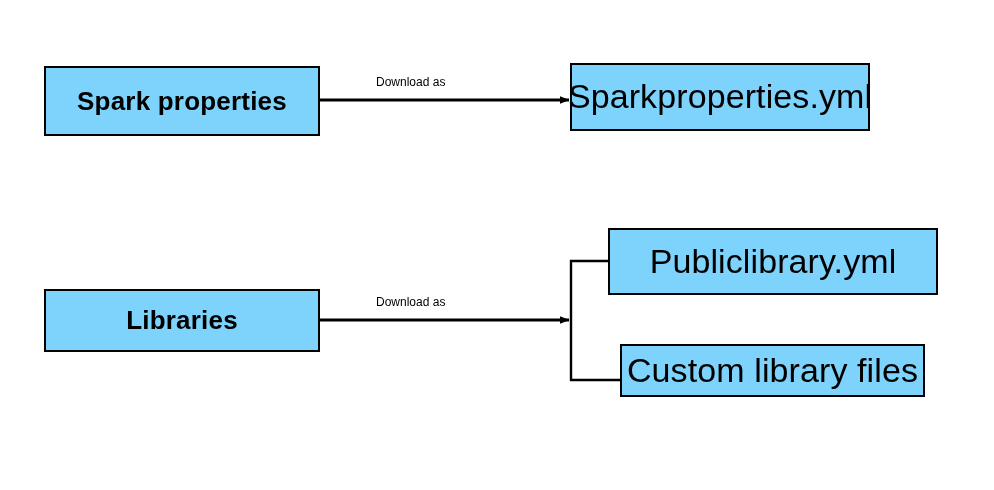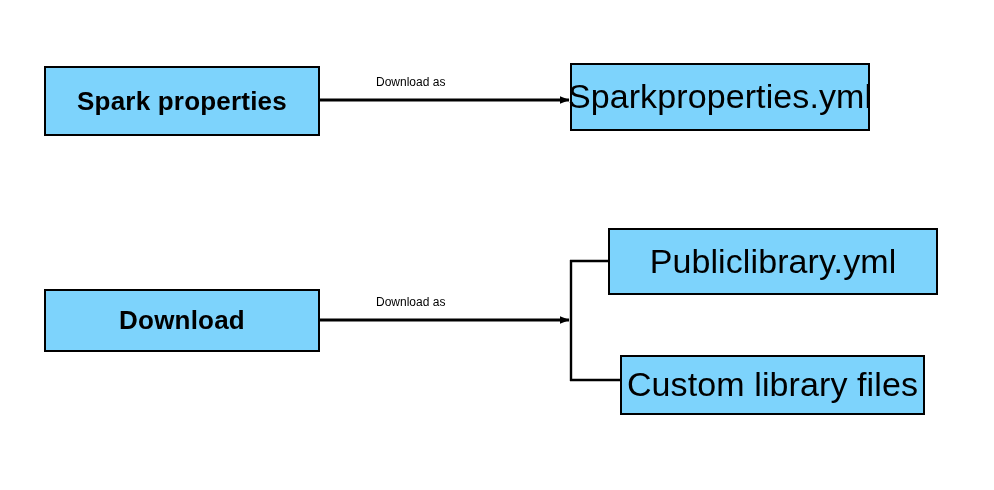--- a/index.html
+++ b/index.html
@@ -82,28 +82,28 @@
 
   <div class="node source" style="left:44px; top:66px; width:276px; height:70px;">
     <span class="node-label">Spark properties</span>
   </div>
 
   <div class="node artifact" style="left:570px; top:63px; width:300px; height:68px;">
     <span class="node-label">Sparkproperties.yml</span>
   </div>
 
   <div class="node source" style="left:44px; top:289px; width:276px; height:63px;">
-    <span class="node-label">Download</span>
+    <span class="node-label">Libraries</span>
   </div>
 
   <div class="node artifact" style="left:608px; top:228px; width:330px; height:67px;">
     <span class="node-label">Publiclibrary.yml</span>
   </div>
 
-  <div class="node artifact" style="left:620px; top:355px; width:305px; height:60px;text-align:center;">
+  <div class="node artifact" style="left:620px; top:344px; width:305px; height:53px;text-align:center;">
     <span class="node-label">Custom library files</span>
   </div>
 
   <div class="edge-label" style="left:376px; top:76px;">Download as</div>
 
   <div class="edge-label" style="left:376px; top:296px;">Download as</div>
 
 </div>
 
 </body></html>

